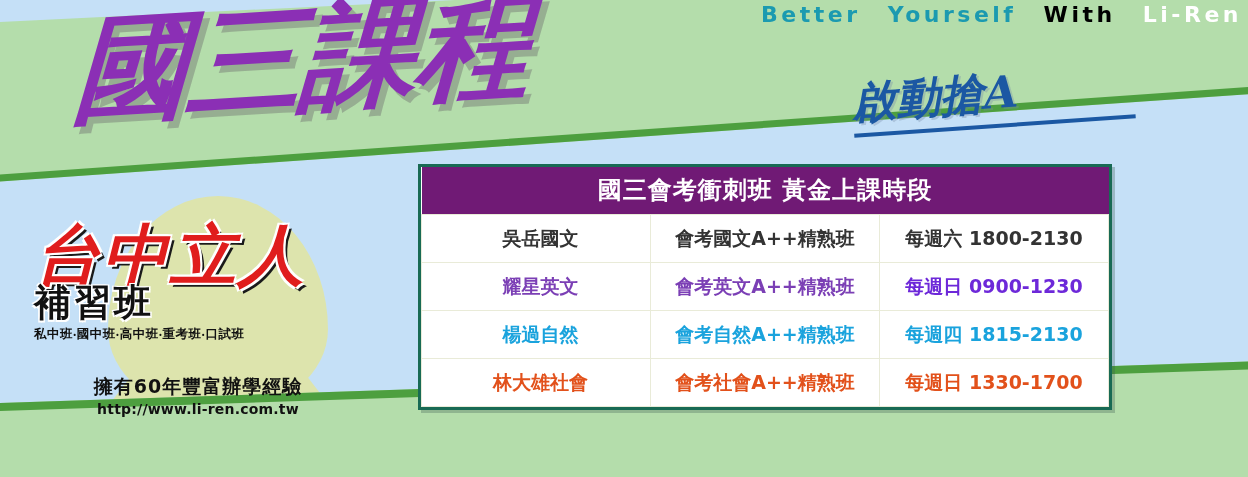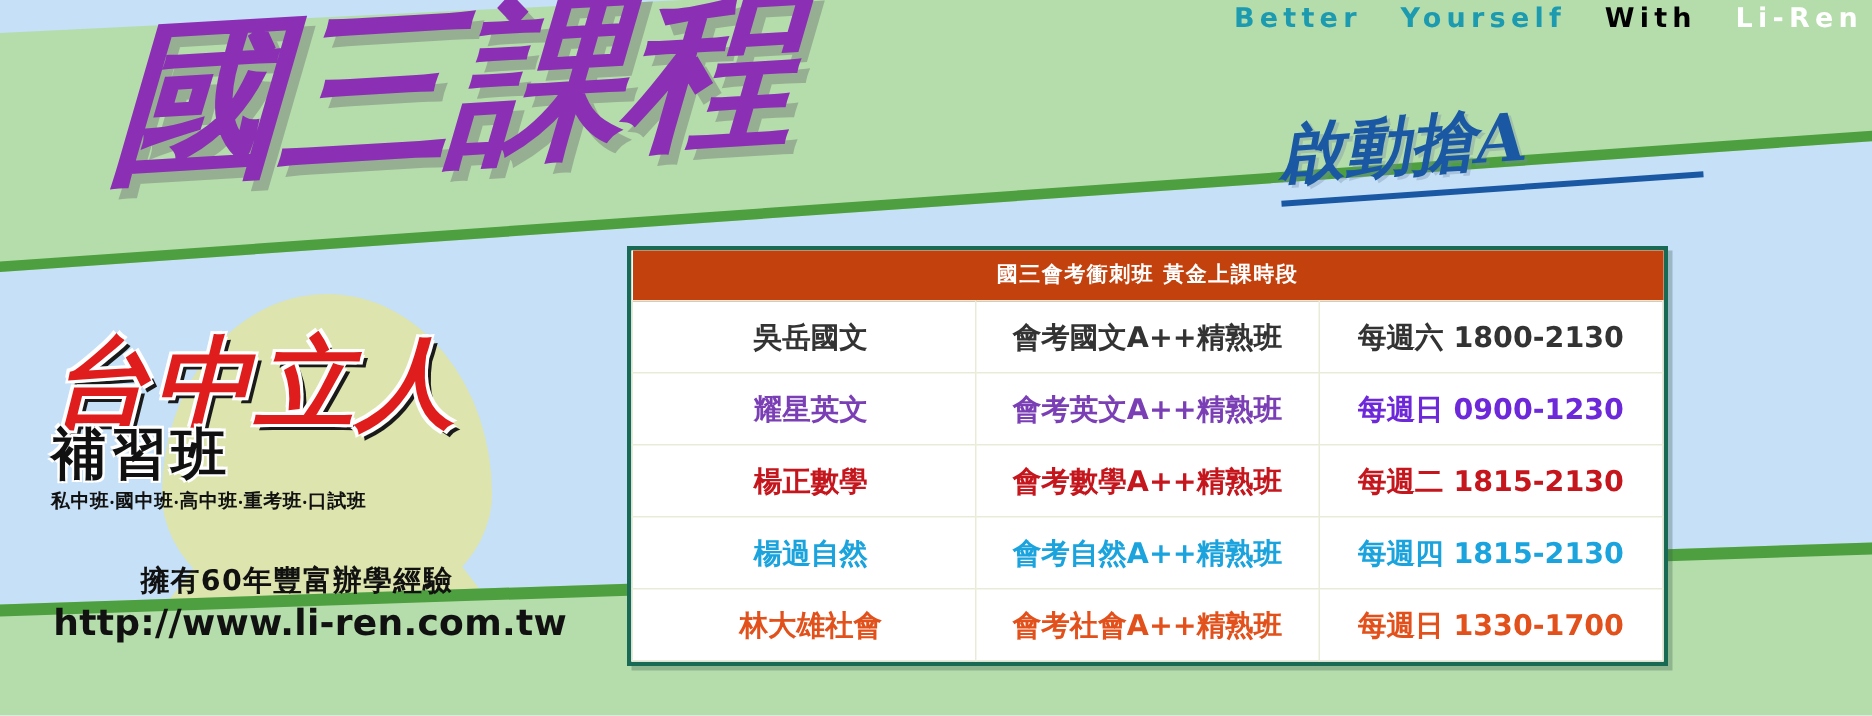--- a/index.html
+++ b/index.html
@@ -75,21 +75,21 @@
     height: 120px;
     background: #dde4ad;
     clip-path: polygon(32% 0, 68% 0, 100% 100%, 0 100%);
   }
 
   
   #tagline {
     position: absolute;
     top: 2px;
     right: 6px;
-    font-size: 18px;
+    font-size: 22px;
     font-weight: bold;
     letter-spacing: 3.5px;
     white-space: nowrap;
     font-family: "DejaVu Sans", "Liberation Sans", sans-serif;
   }
   #tagline .w1 { color: #1b9ab0; }
   #tagline .w2 { color: #1b9ab0; }
   #tagline .w3 { color: #000000; }
   #tagline .w4 { color: #ffffff; }
   #tagline span + span { margin-left: 16px; }
@@ -191,50 +191,49 @@
   #experience-line {
     font-family: "DejaVu Sans", "Liberation Sans", sans-serif;
     font-size: 19px;
     font-weight: bold;
     color: #111111;
     letter-spacing: 1px;
     white-space: nowrap;
   }
   #url-line {
     font-family: "DejaVu Sans", "Liberation Sans", sans-serif;
-    font-size: 24px;
+    font-size: 14px;
     font-weight: bold;
     color: #111111;
     letter-spacing: 0.2px;
     margin-top: 1px;
     white-space: nowrap;
-    text-align: right;
   }
 
   
   #schedule-wrap {
     position: absolute;
     left: 418px;
     top: 164px;
     width: 688px;
     border: 3px solid #186a54;
     background: #ffffff;
     box-shadow: 3px 3px 0 rgba(60,90,80,0.30);
   }
   #schedule-table {
     width: 100%;
     border-collapse: collapse;
     table-layout: fixed;
     background: #ffffff;
   }
   #schedule-table thead th {
-    background: #c2410c;
+    background: #701a75;
     color: #ffffff;
     font-family: "DejaVu Sans", "Liberation Sans", sans-serif;
-    font-size: 14px;
+    font-size: 24px;
     font-weight: bold;
     letter-spacing: 1px;
     padding: 7px 0 8px 0;
     text-align: center;
   }
   #schedule-table td {
     border: 1px solid #e9ebd8;
     font-family: "DejaVu Sans", "Liberation Sans", sans-serif;
     font-size: 19px;
     font-weight: bold;
@@ -298,25 +297,20 @@
             <td class="c-teacher" style="color: rgb(51, 51, 51);">吳岳國文</td>
             <td class="c-course" style="color: rgb(51, 51, 51);">會考國文A++精熟班</td>
             <td class="c-time" style="color: rgb(51, 51, 51);">每週六 1800-2130</td>
           </tr>
           <tr>
             <td class="c-teacher" style="color: rgb(123, 63, 181);">耀星英文</td>
             <td class="c-course" style="color: rgb(123, 63, 181);">會考英文A++精熟班</td>
             <td class="c-time" style="color: #6d28d9;">每週日 0900-1230</td>
           </tr>
           <tr>
-            <td class="c-teacher" style="color: rgb(196, 22, 28);">楊正數學</td>
-            <td class="c-course" style="color: rgb(196, 22, 28);">會考數學A++精熟班</td>
-            <td class="c-time" style="color: rgb(196, 22, 28);">每週二 1815-2130</td>
-          </tr>
-          <tr>
             <td class="c-teacher" style="color: rgb(26, 163, 221);">楊過自然</td>
             <td class="c-course" style="color: rgb(26, 163, 221);">會考自然A++精熟班</td>
             <td class="c-time" style="color: rgb(26, 163, 221);">每週四 1815-2130</td>
           </tr>
           <tr>
             <td class="c-teacher" style="color: rgb(226, 81, 27);">林大雄社會</td>
             <td class="c-course" style="color: rgb(226, 81, 27);">會考社會A++精熟班</td>
             <td class="c-time" style="color: rgb(226, 81, 27);">每週日 1330-1700</td>
           </tr>
         </tbody>

